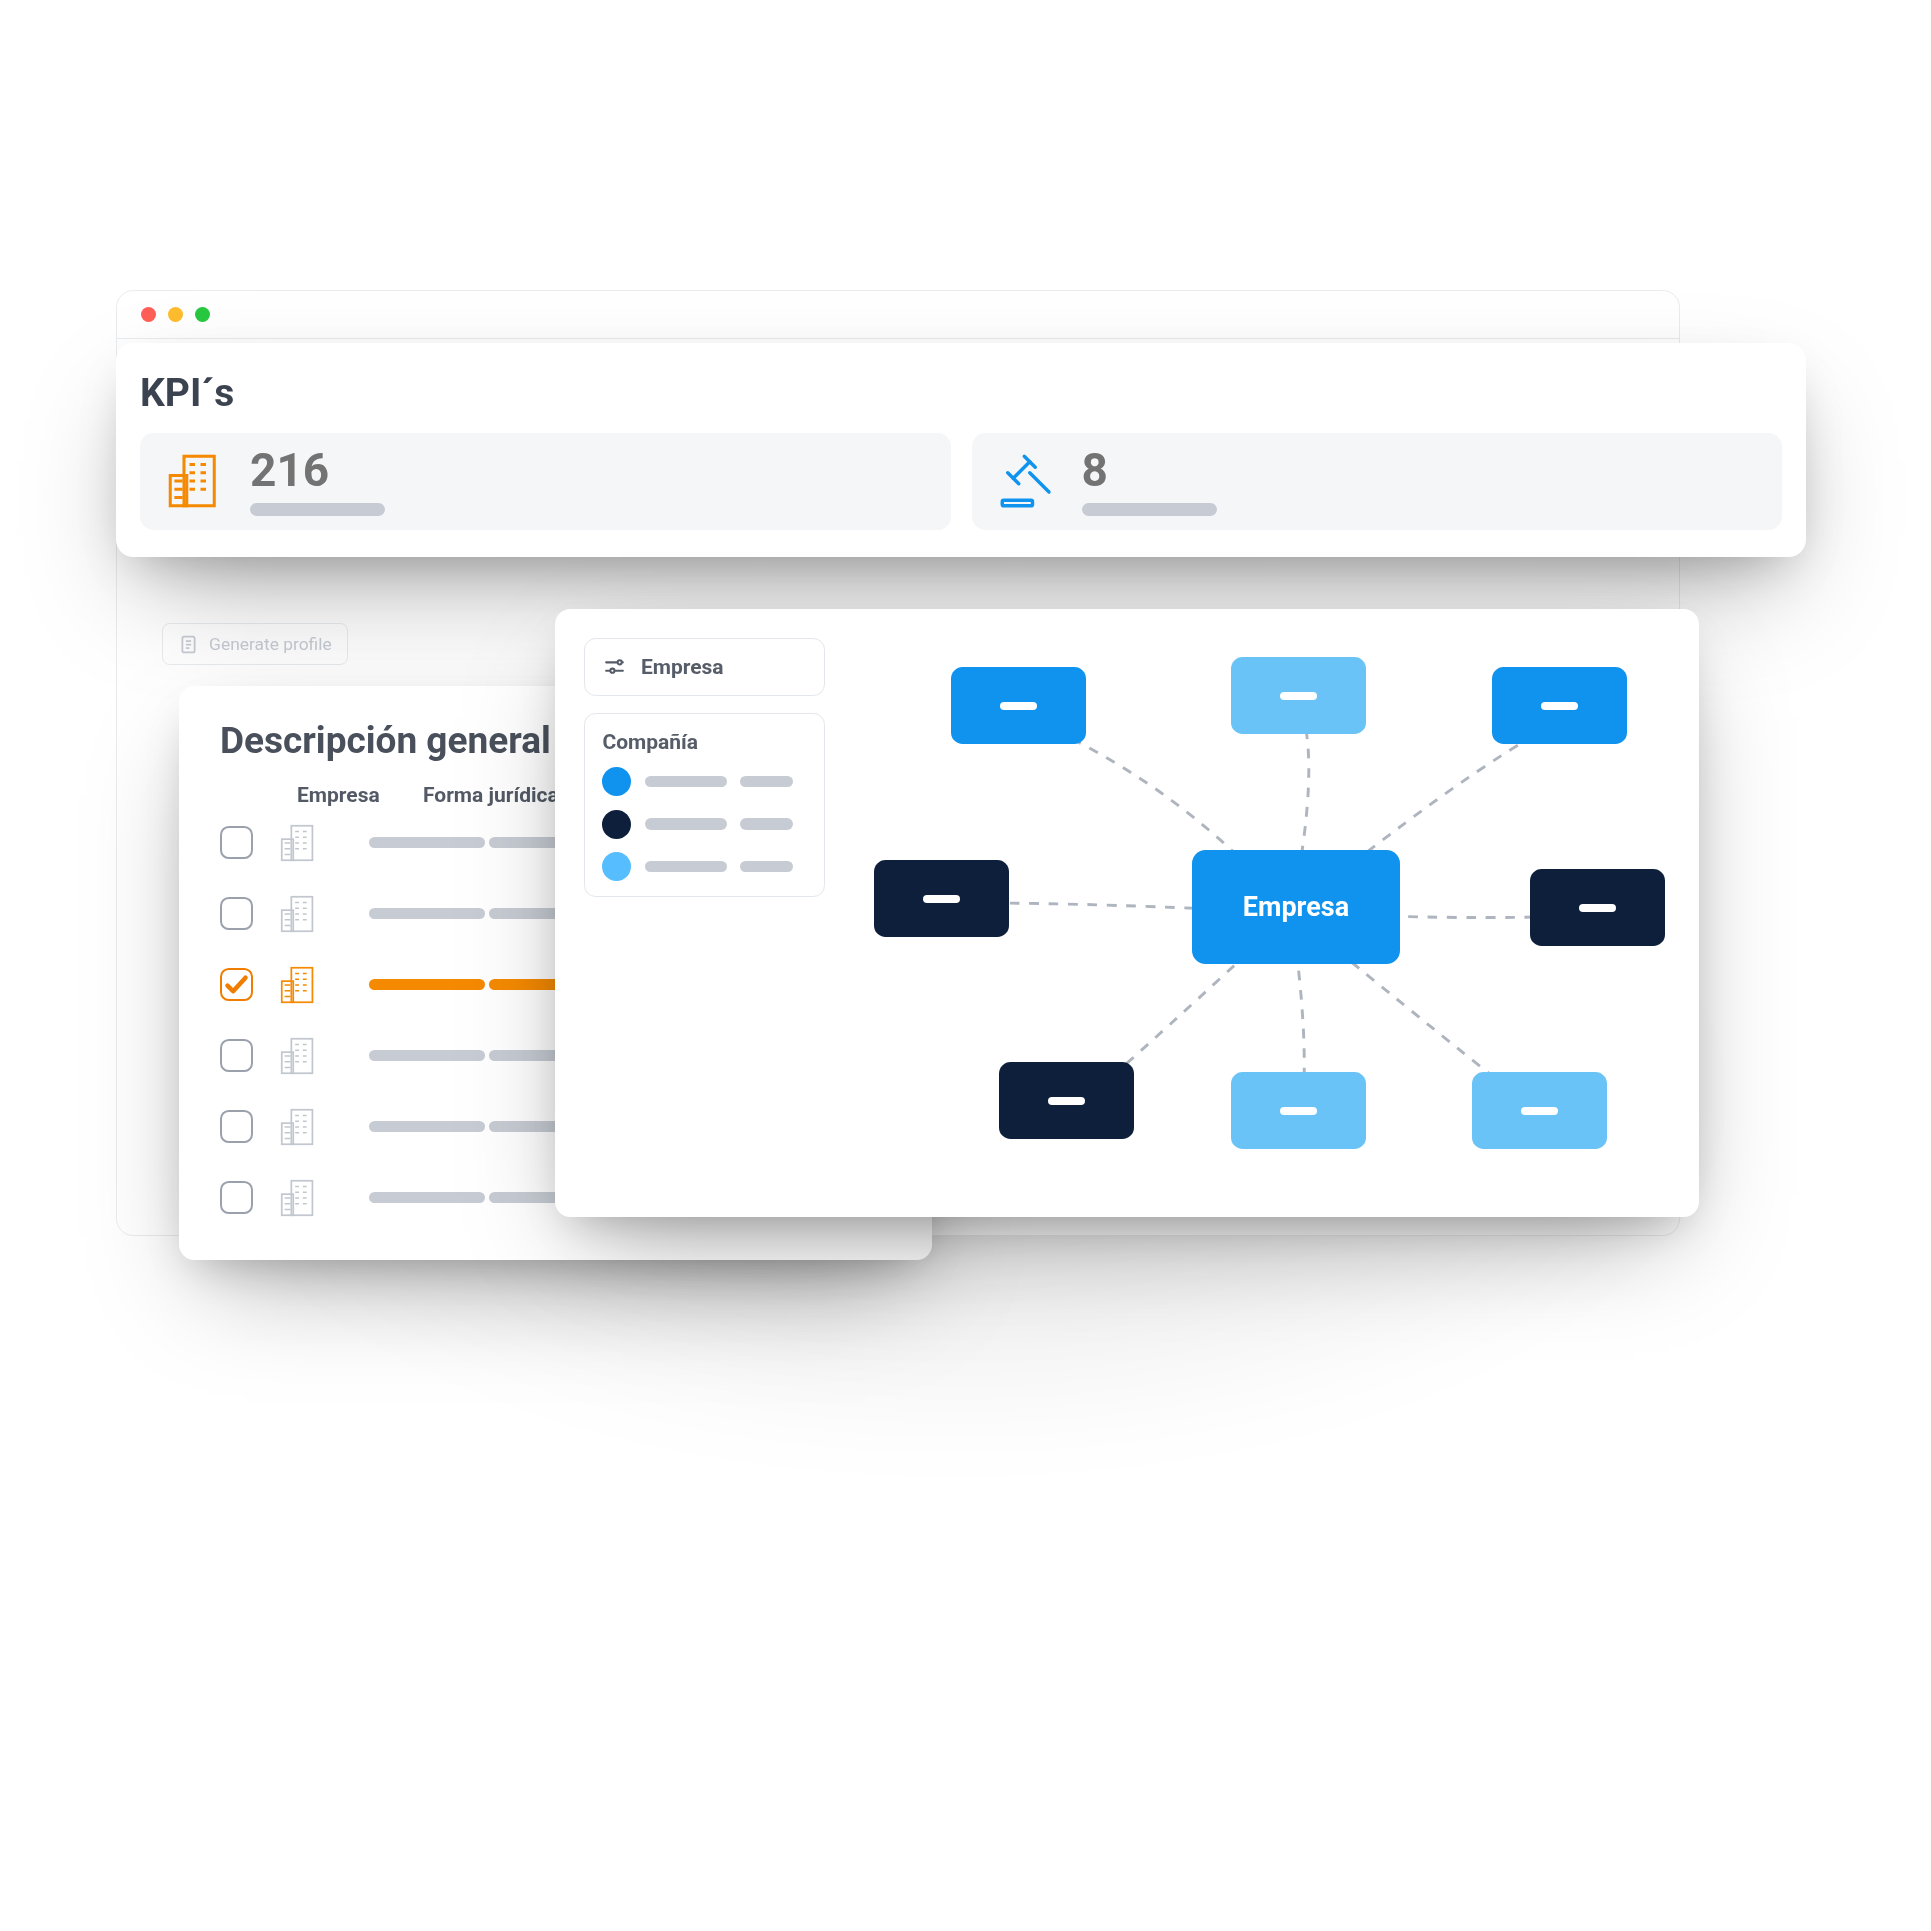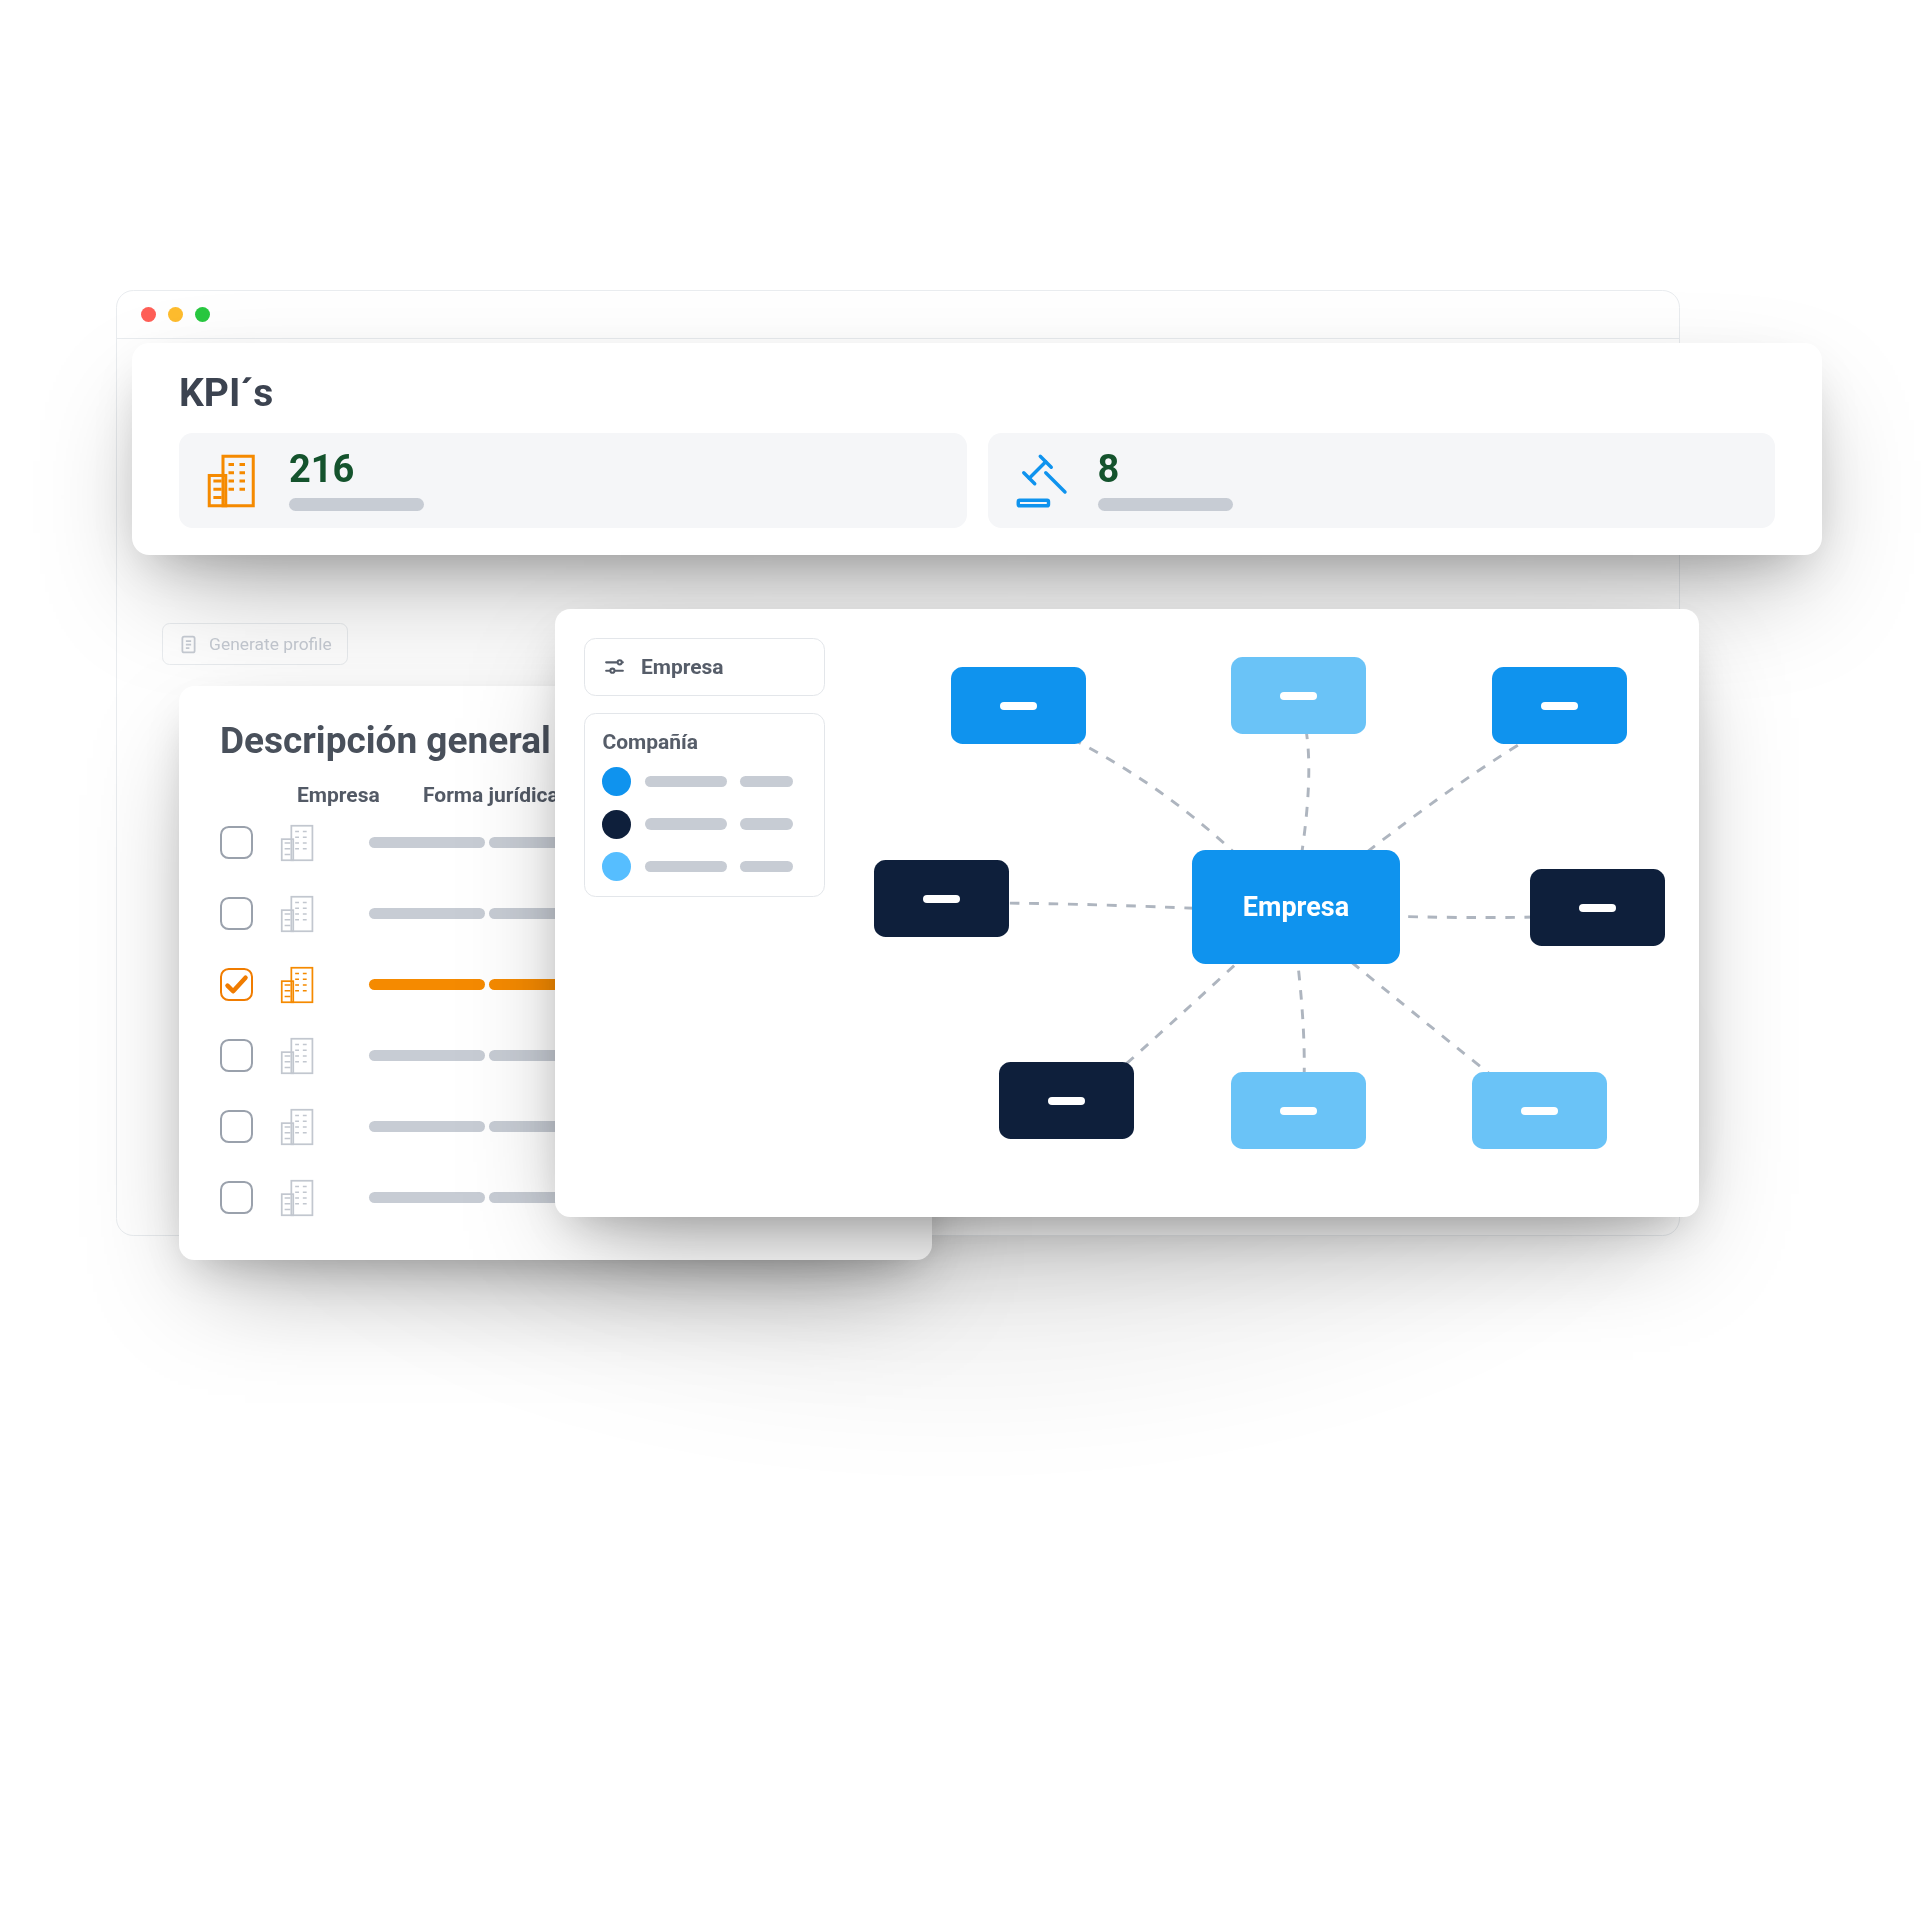--- a/index.html
+++ b/index.html
@@ -7,27 +7,27 @@
 .stage{position:absolute;left:116px;top:290px;width:1690px}
 
 
 .bw{position:relative;background:#fff;border-radius:17.4px;border:1px solid #e9ecef;width:1564px;height:946px;padding:0}
 .tb{height:48px;border-bottom:1px solid #e9ecef;display:flex;align-items:center;padding-left:24px;gap:11.6px}
 .dot{width:15.4px;height:15.4px;border-radius:50%}
 .dr{background:#ff5f57}.dy{background:#febc2e}.dg{background:#28c840}
 .bw-body{padding:34px 34px 0 34px}
 
 
-.kc{position:absolute;left:16px;top:53px;width:1690px;background:#fff;border-radius:17.4px;box-shadow:0 48px 116px -29px rgba(0,0,0,.35),0 19.3px 48px -19.3px rgba(0,0,0,.25);padding:27px 47px;z-index:2}
+.kc{position:absolute;left:0;top:53px;width:1690px;background:#fff;border-radius:17.4px;box-shadow:0 48px 116px -29px rgba(0,0,0,.35),0 19.3px 48px -19.3px rgba(0,0,0,.25);padding:27px 24px;z-index:2}
 .kt{font-size:39px;font-weight:700;color:#3c4350;margin-bottom:17.4px}
 .ks{display:flex;gap:21px}
 .ki{flex:1;background:#f5f6f8;border-radius:13.5px;padding:13.5px 21px;display:flex;align-items:center;gap:21px}
 .ico{width:68px;height:68px;flex:0 0 68px;display:flex;align-items:center;justify-content:center}
 .kv{display:flex;flex-direction:column;gap:9.7px}
-.kn{font-size:38px;font-weight:700;color:#14532d;line-height:1}
+.kn{font-size:46px;font-weight:700;color:#737373;line-height:1}
 .bar{height:13.5px;border-radius:9.7px;background:#c7ccd4;width:135px}
 
 
 .gp{position:absolute;left:46px;top:333px;display:flex;align-items:center;gap:9.7px;border:1px solid #e9ecef;border-radius:7.7px;padding:9.7px 15.4px;color:#c7ccd4;font-size:17.4px;z-index:1}
 
 
 .ov{position:absolute;left:63px;top:396px;width:753px;background:#fff;border-radius:15.4px;box-shadow:0 43px 106px -29px rgba(0,0,0,.35),0 17.4px 43px -17.4px rgba(0,0,0,.25);padding:33px 41px 27px;z-index:3}
 .ovt{font-size:37px;font-weight:700;color:#49505b;margin-bottom:21px}
 .th{display:flex;font-size:21px;font-weight:700;color:#535a66}
 .th .c1{width:77px}.th .c2{width:126px}.th .c3{width:164px}

